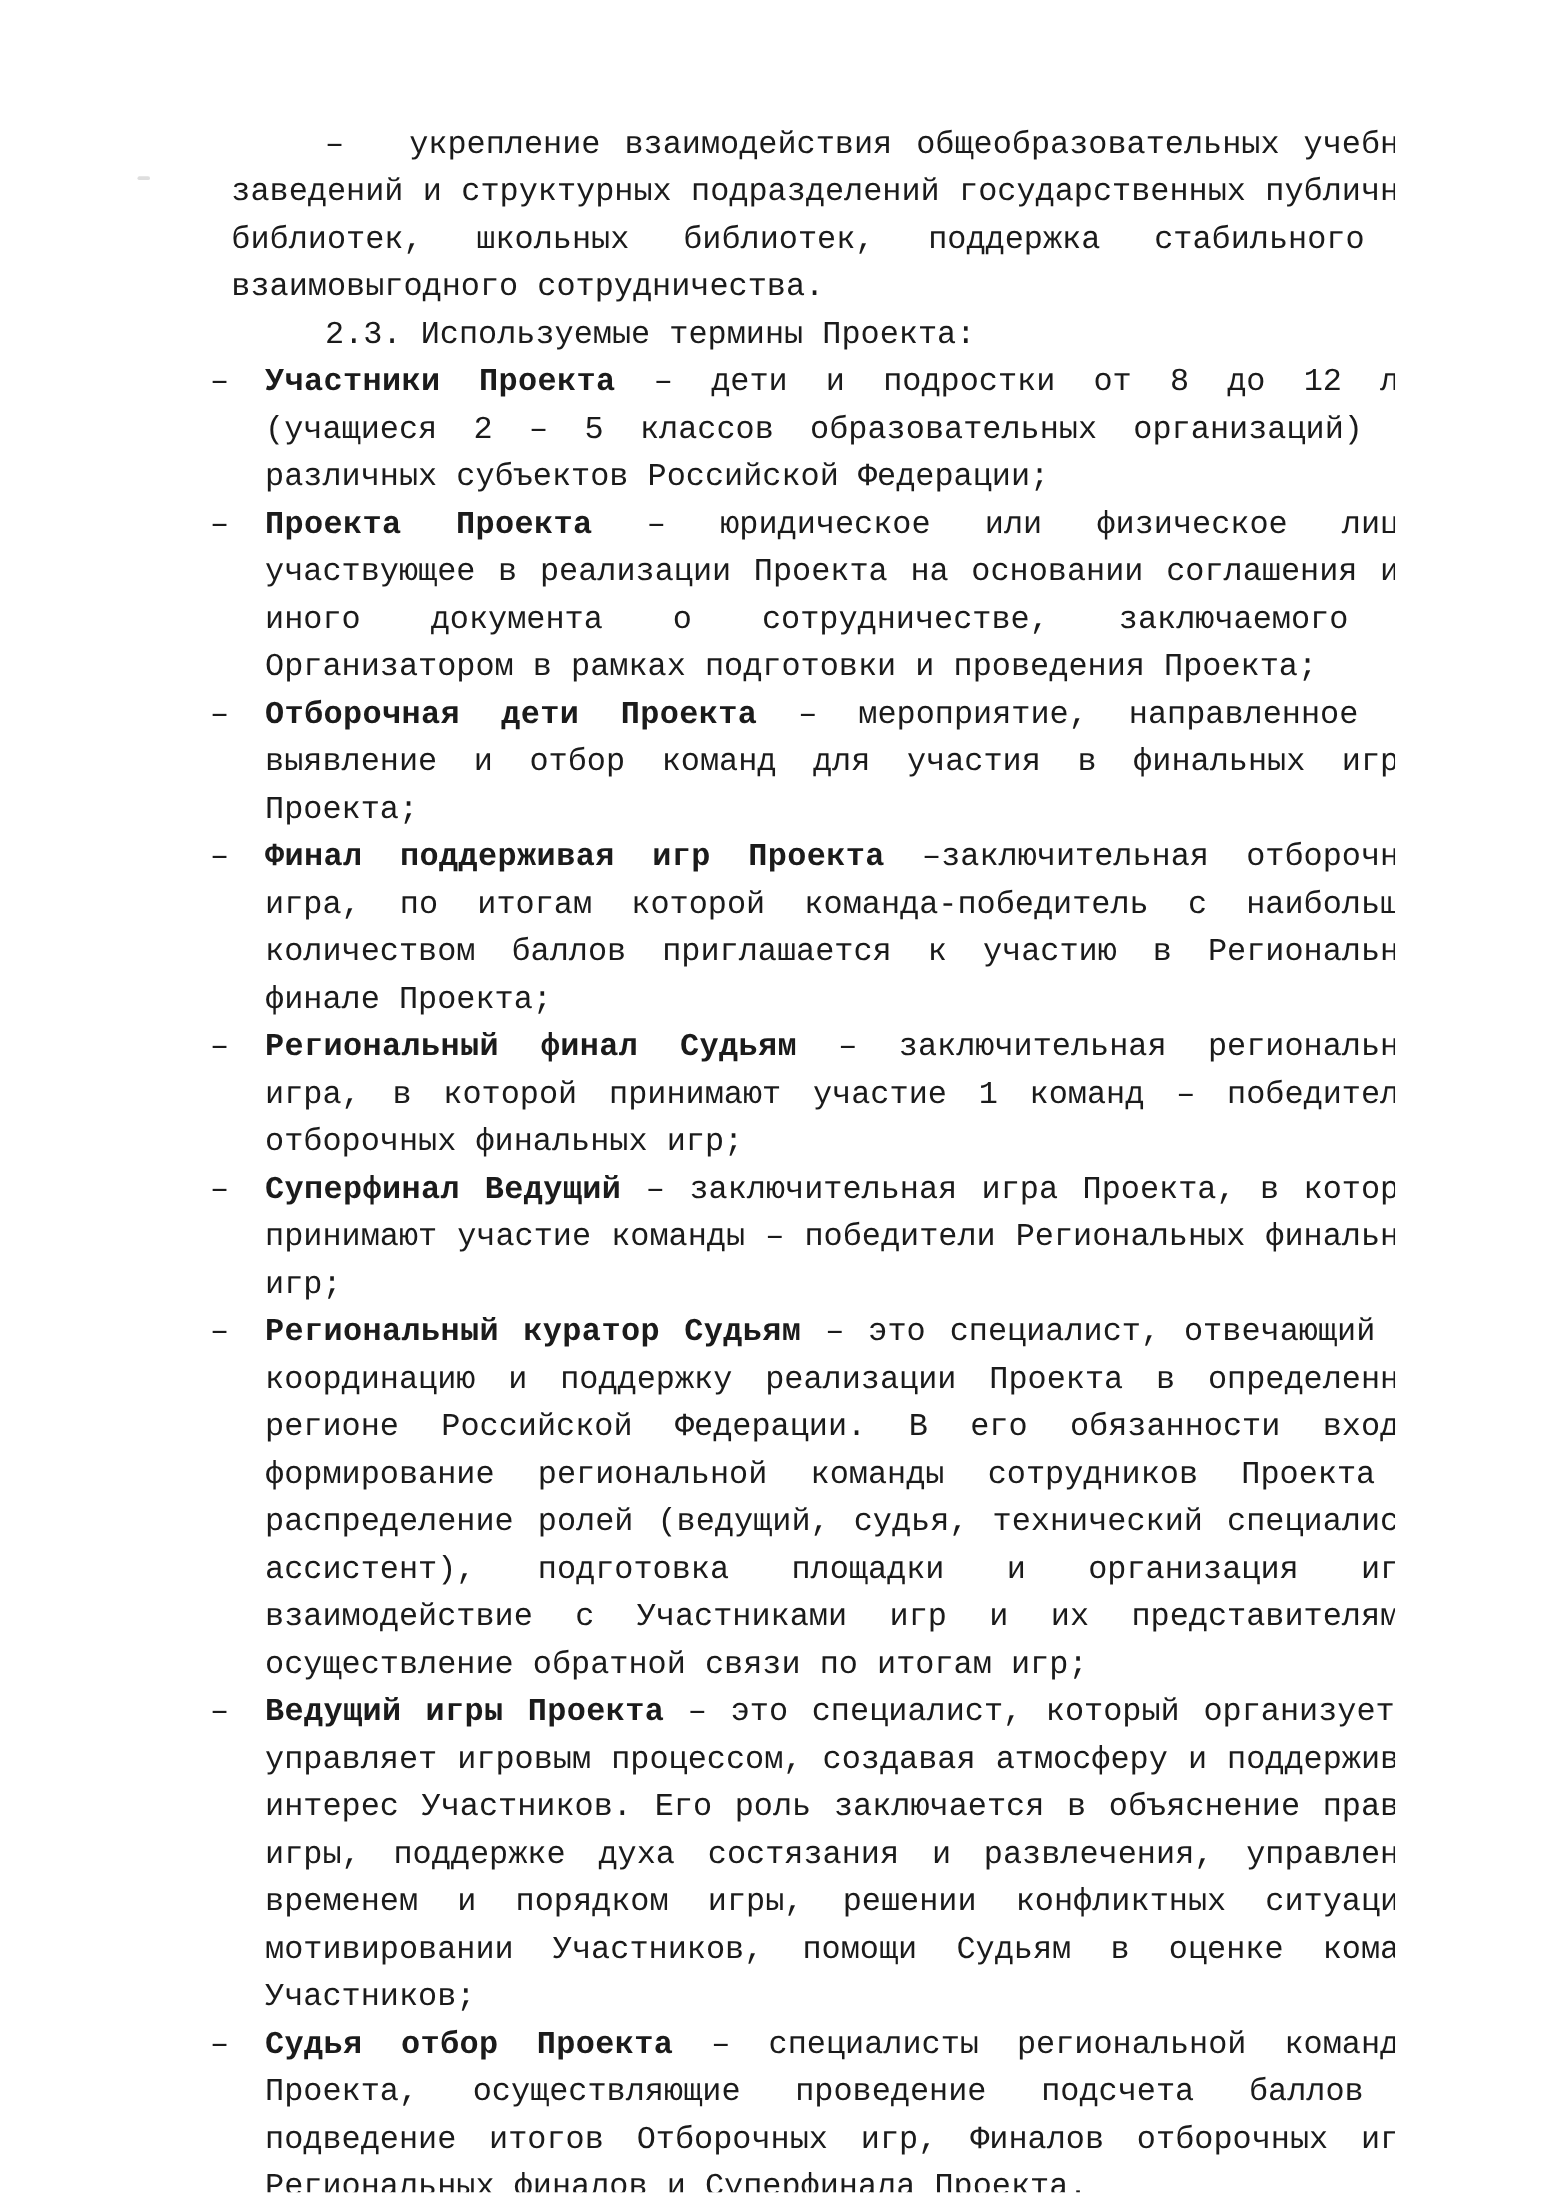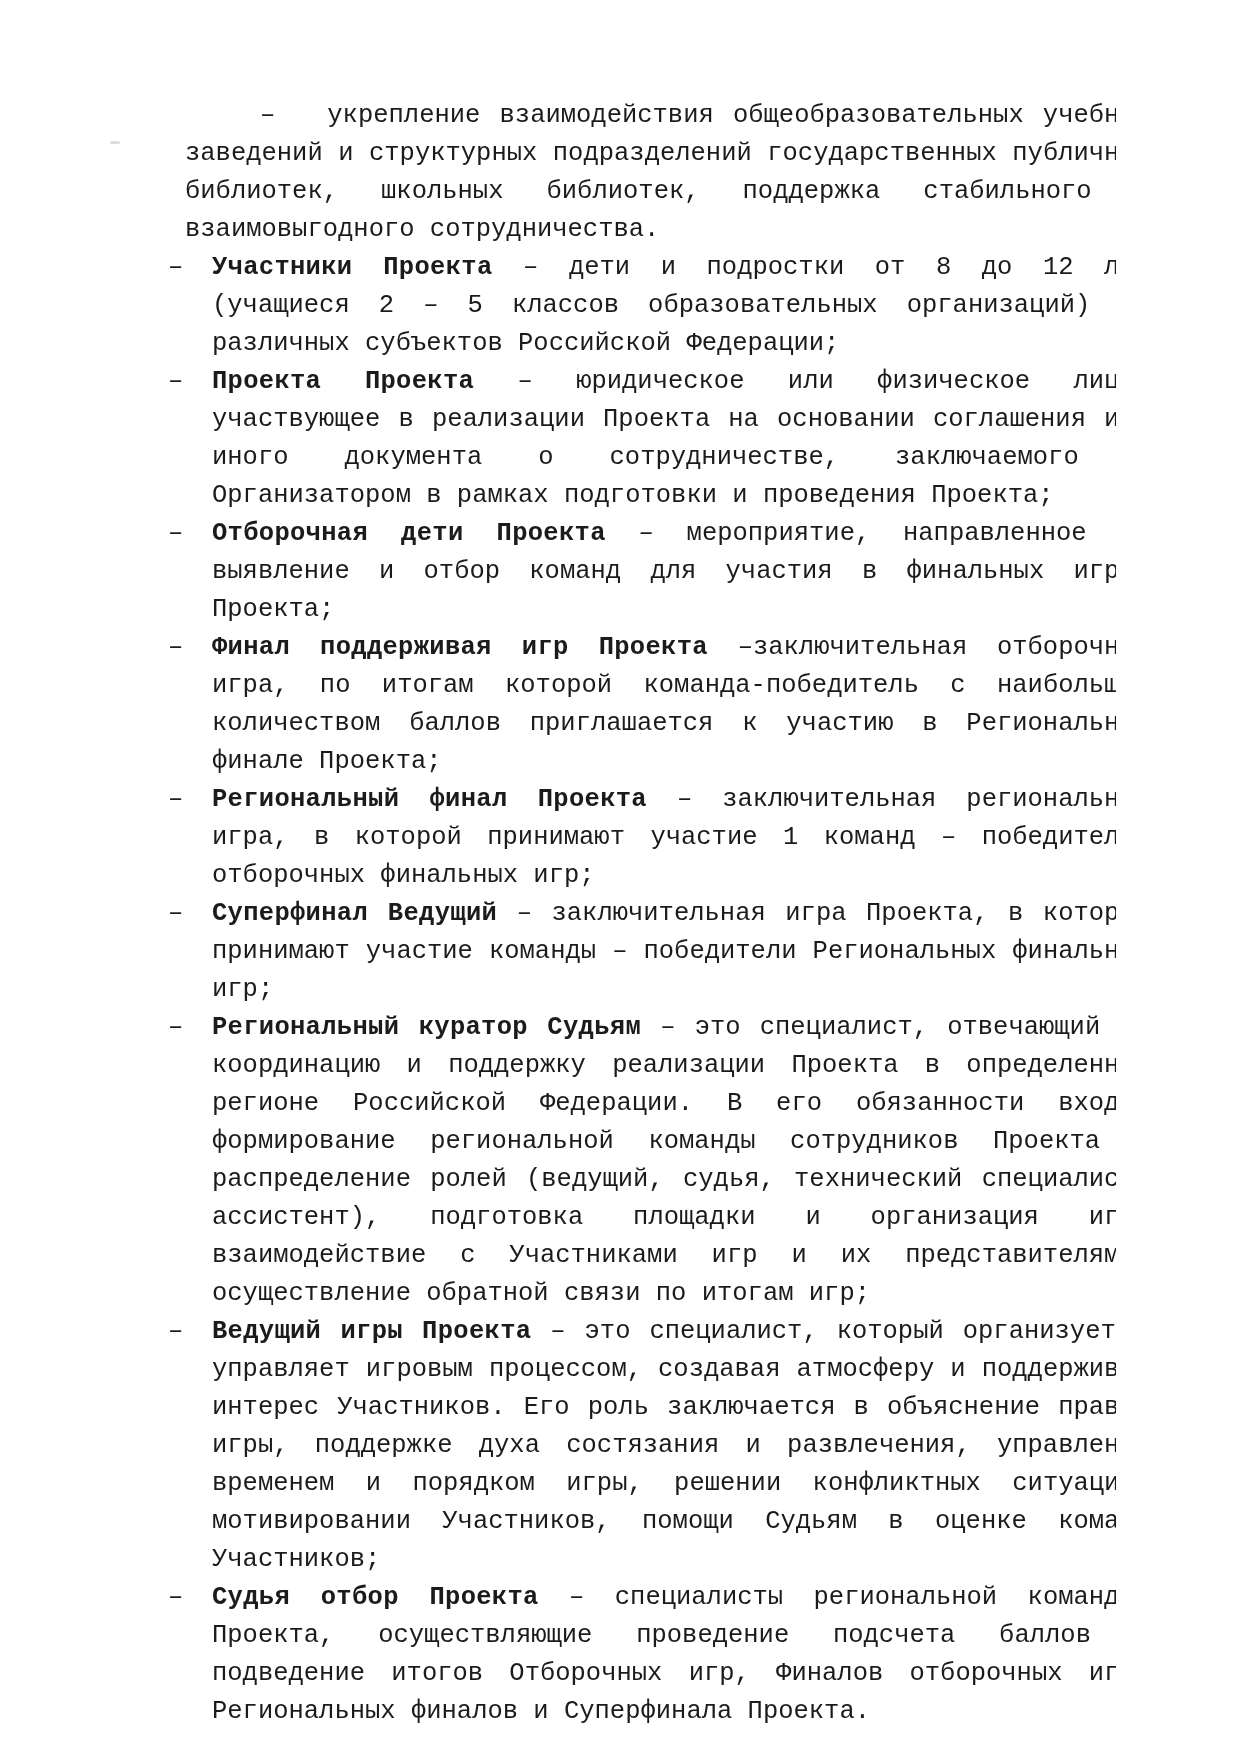--- a/index.html
+++ b/index.html
@@ -83,20 +83,21 @@
   }
 </style>
 </head>
 <body>
 
 <div class="page">
   <div class="content">
 
     <p class="para indent"><span class="intro-marker">–</span><span>укрепление взаимодействия общеобразовательных учебных заведений и структурных подразделений государственных публичных библиотек, школьных библиотек, поддержка стабильного и взаимовыгодного сотрудничества.</span></p>
 
+    <p class="para indent">2.3. Используемые термины Проекта:</p>
 
     <div class="term-list">
 
       <div class="term-item">
         <span class="marker">–</span>
         <span class="term">Участники Проекта</span>
         <span class="def">– дети и подростки от 8 до 12 лет (учащиеся 2 – 5 классов образовательных организаций) из различных субъектов Российской Федерации;</span>
       </div>
 
       <div class="term-item">
@@ -112,21 +113,21 @@
       </div>
 
       <div class="term-item">
         <span class="marker">–</span>
         <span class="term">Финал поддерживая игр Проекта</span>
         <span class="def">–заключительная отборочная игра, по итогам которой команда-победитель с наибольшим количеством баллов приглашается к участию в Региональном финале Проекта;</span>
       </div>
 
       <div class="term-item">
         <span class="marker">–</span>
-        <span class="term">Региональный финал Проекта</span>
+        <span class="term">Региональный финал Судьям</span>
         <span class="def">– заключительная региональная игра, в которой принимают участие 1 команд – победителей отборочных финальных игр;</span>
       </div>
 
       <div class="term-item">
         <span class="marker">–</span>
         <span class="term">Суперфинал Ведущий</span>
         <span class="def">– заключительная игра Проекта, в которой принимают участие команды – победители Региональных финальных игр;</span>
       </div>
 
       <div class="term-item">

